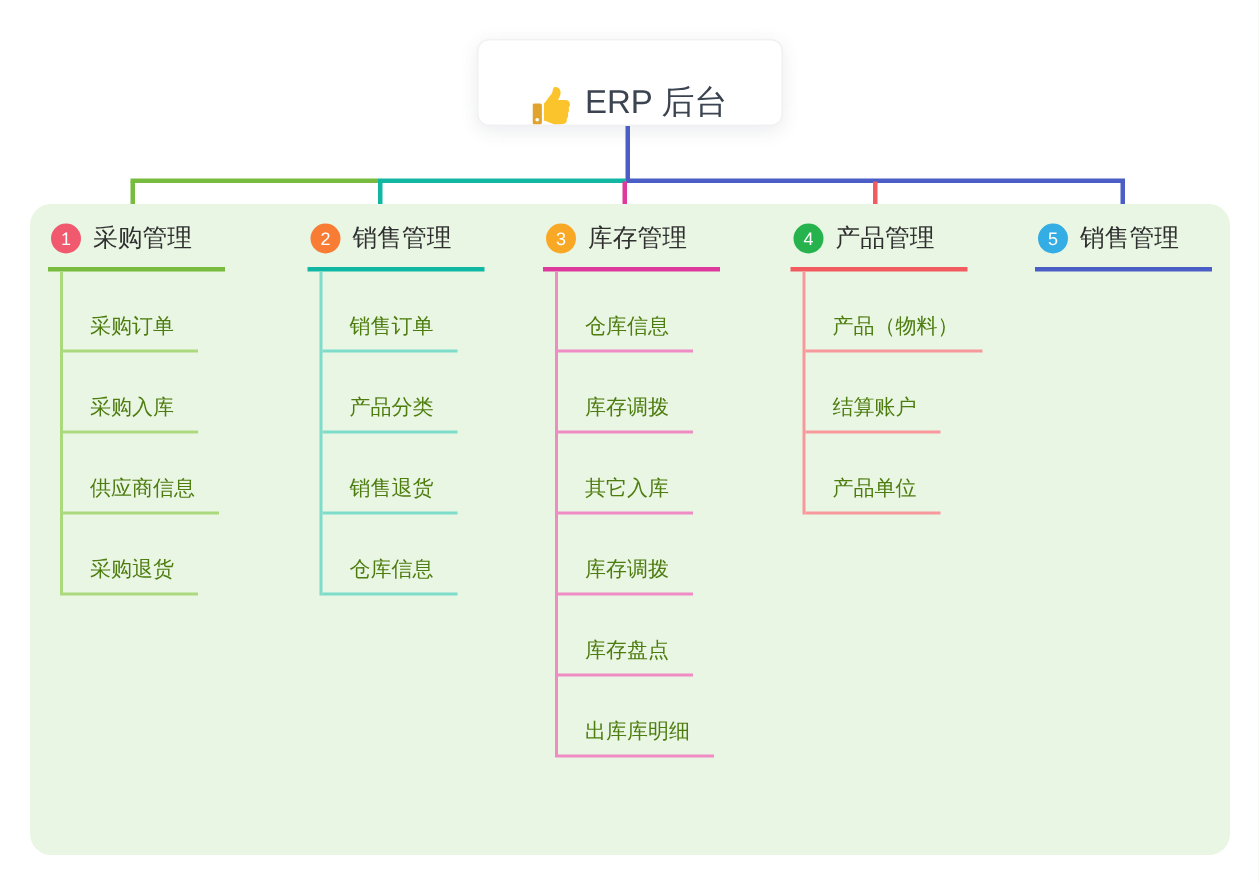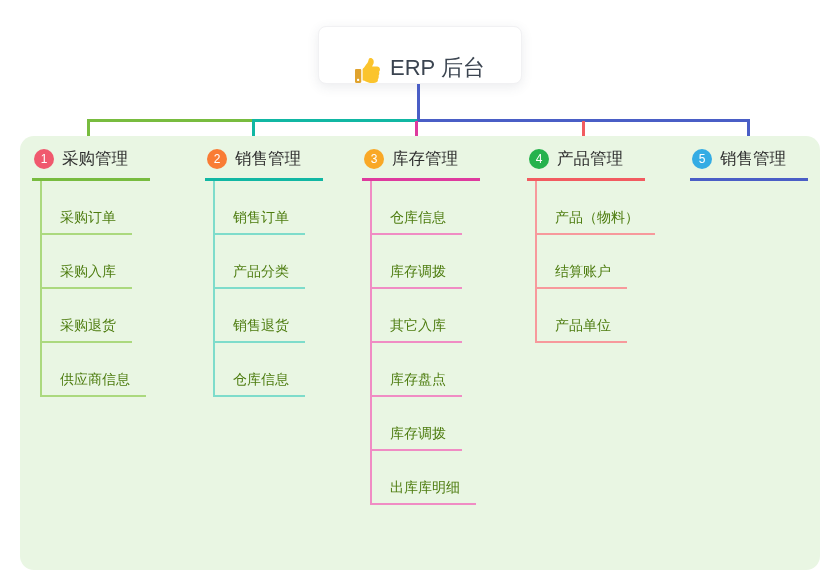--- a/index.html
+++ b/index.html
@@ -90,22 +90,22 @@
 <div class="board" style="background: rgb(233, 246, 227);">
 
   <div class="branch pos-b1" style="--line: #78bc3f; --child-line: #abd97e; --badge: #f0596e;">
     <div class="branch-header">
       <span class="badge">1</span>
       <span>采购管理</span>
     </div>
     <div class="branch-children">
       <div class="child-row">采购订单</div>
       <div class="child-row">采购入库</div>
+      <div class="child-row">供应商信息</div>
       <div class="child-row">采购退货</div>
-      <div class="child-row">供应商信息</div>
     </div>
   </div>
 
   <div class="branch pos-b2" style="--line: #11b7a3; --child-line: #7edccb; --badge: #f97c35;">
     <div class="branch-header">
       <span class="badge">2</span>
       <span>销售管理</span>
     </div>
     <div class="branch-children">
       <div class="child-row">销售订单</div>
@@ -117,22 +117,22 @@
 
   <div class="branch pos-b3" style="--line: #de3a9e; --child-line: #f08cc4; --badge: #f9a826;">
     <div class="branch-header">
       <span class="badge">3</span>
       <span>库存管理</span>
     </div>
     <div class="branch-children">
       <div class="child-row">仓库信息</div>
       <div class="child-row">库存调拨</div>
       <div class="child-row">其它入库</div>
+      <div class="child-row">库存调拨</div>
       <div class="child-row">库存盘点</div>
-      <div class="child-row">库存调拨</div>
       <div class="child-row">出库库明细</div>
     </div>
   </div>
 
   <div class="branch pos-b4" style="--line: #f25b60; --child-line: #f7999c; --badge: #26b24d;">
     <div class="branch-header">
       <span class="badge">4</span>
       <span>产品管理</span>
     </div>
     <div class="branch-children">

